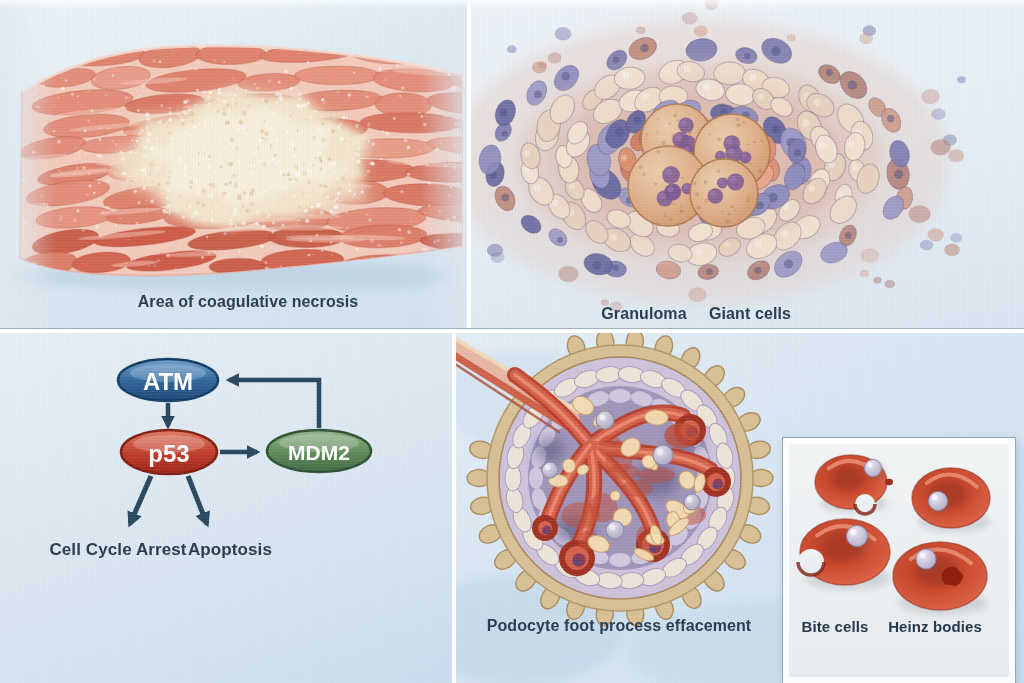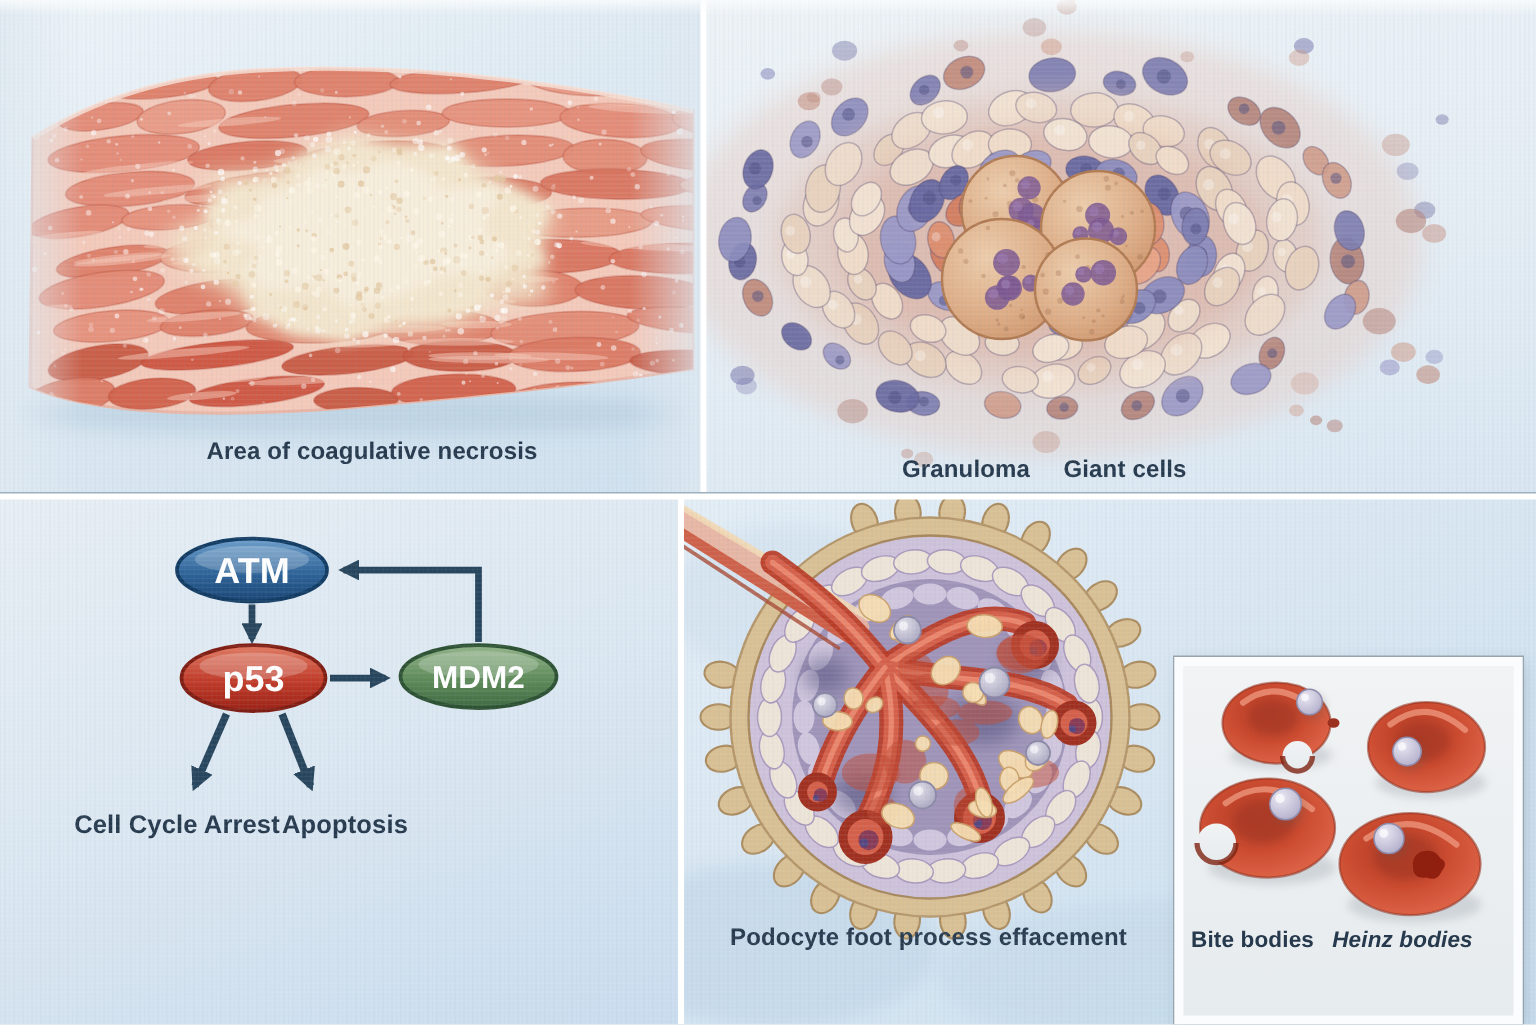--- a/index.html
+++ b/index.html
@@ -1602,16 +1602,16 @@
         <circle cx="64.325" cy="88.325" r="3.15" fill="#ffffff" opacity="0.65"></circle>
         <ellipse cx="154" cy="159.2" rx="44.65" ry="11.899999999999999" fill="#b9bfc6" opacity="0.55" filter="url(#rbl)"></ellipse>
         <ellipse cx="151" cy="132" rx="47" ry="34" fill="url(#gBody)" stroke="#8e2c1a" stroke-width="1.5" stroke-opacity="0.55"></ellipse>
         <ellipse cx="148.18" cy="127.92" rx="21.150000000000002" ry="14.28" fill="#a93a25" opacity="0.8" filter="url(#rbl)"></ellipse>
         <path d="M 121.86,115 Q 151,93.91999999999999 182.02,119.08" stroke="#ef9b82" stroke-width="4" fill="none" opacity="0.75" stroke-linecap="round"></path>
         <path d="M 158,124 q 9,-3 13,4 q 6,3 1,9 q -3,7 -10,4 q -9,1 -9,-7 q -1,-7 5,-10 z" fill="#8d1d0e" opacity="0.95"></path>
         <circle cx="139" cy="118" r="10" fill="#6a5a50" opacity="0.3" filter="url(#rbl)"></circle>
         <circle cx="137" cy="115" r="10" fill="url(#gHeinz)" stroke="#8f8bac" stroke-width="1"></circle>
         <circle cx="133.5" cy="111.5" r="3" fill="#ffffff" opacity="0.65"></circle>
       </svg>
-    <div class="caption small" style="left:46px;top:174px;">Bite bodies</div>
-    <div class="caption small" style="left:146px;top:174px;font-style:italic;">Heinz bodies</div>
+    <div class="caption small" style="left:46px;top:174px;">Bite cells</div>
+    <div class="caption small" style="left:146px;top:174px;">Heinz bodies</div>
   </section>
 </div>
 
 </body></html>

